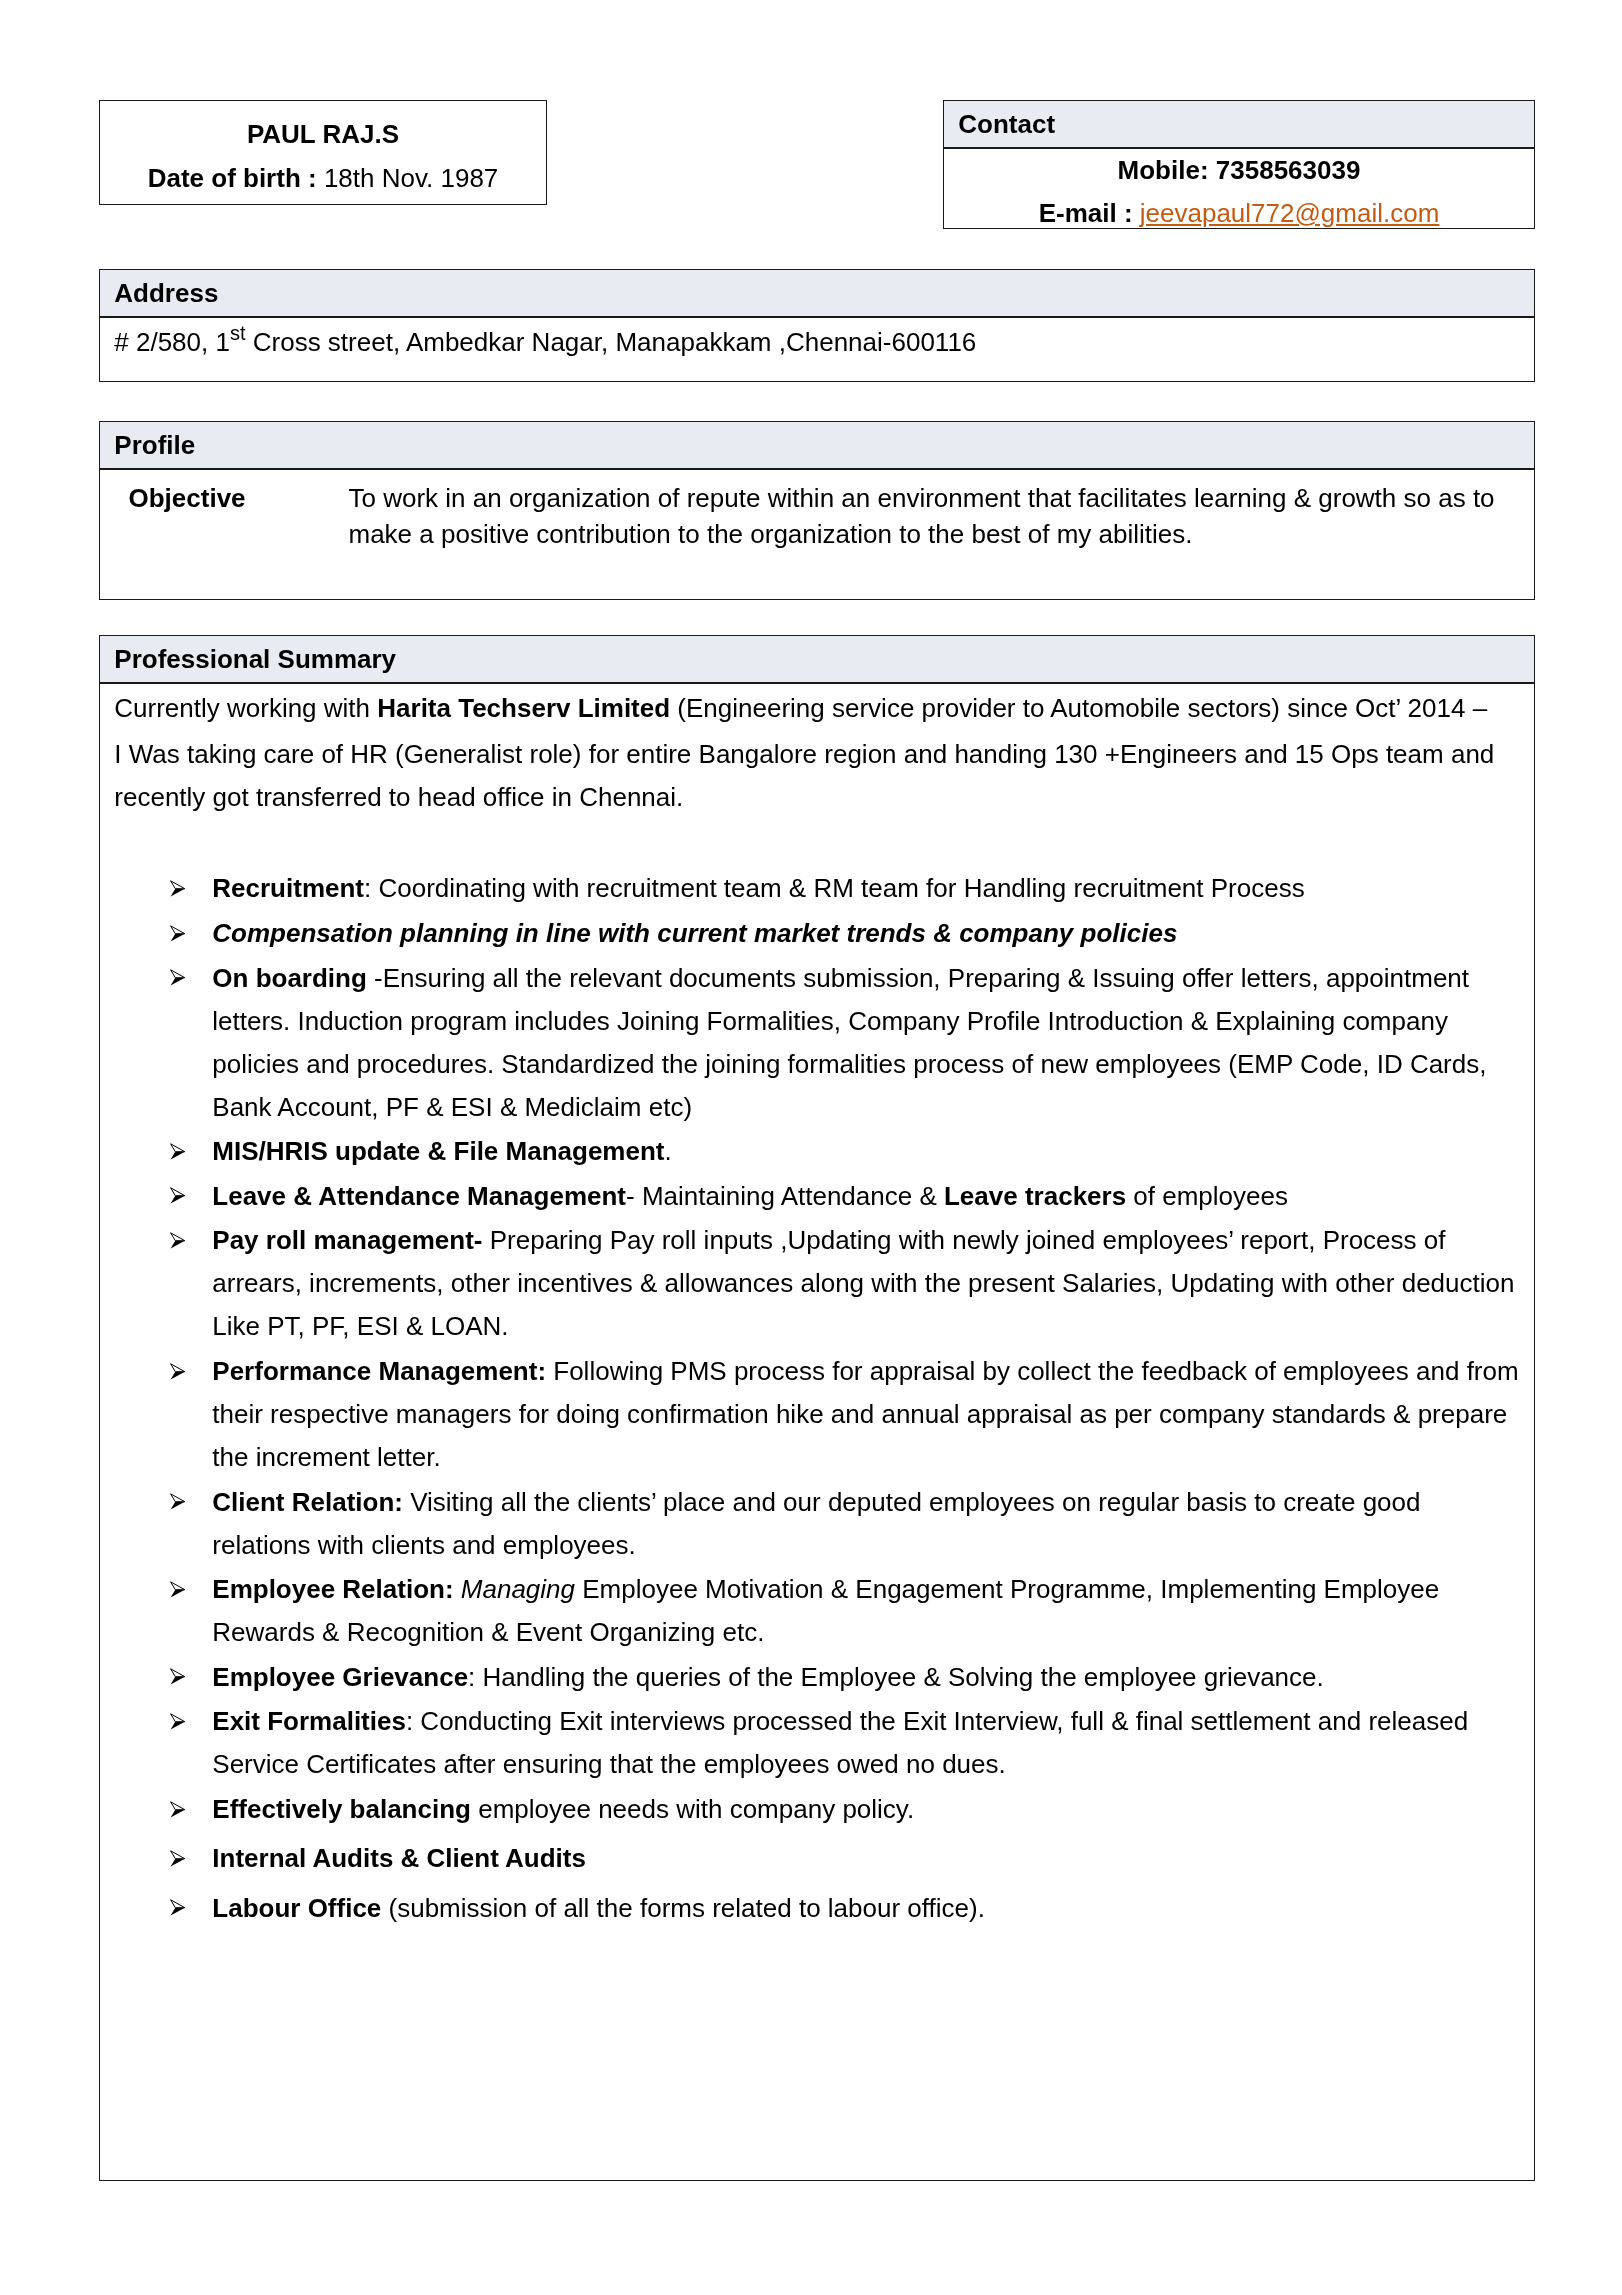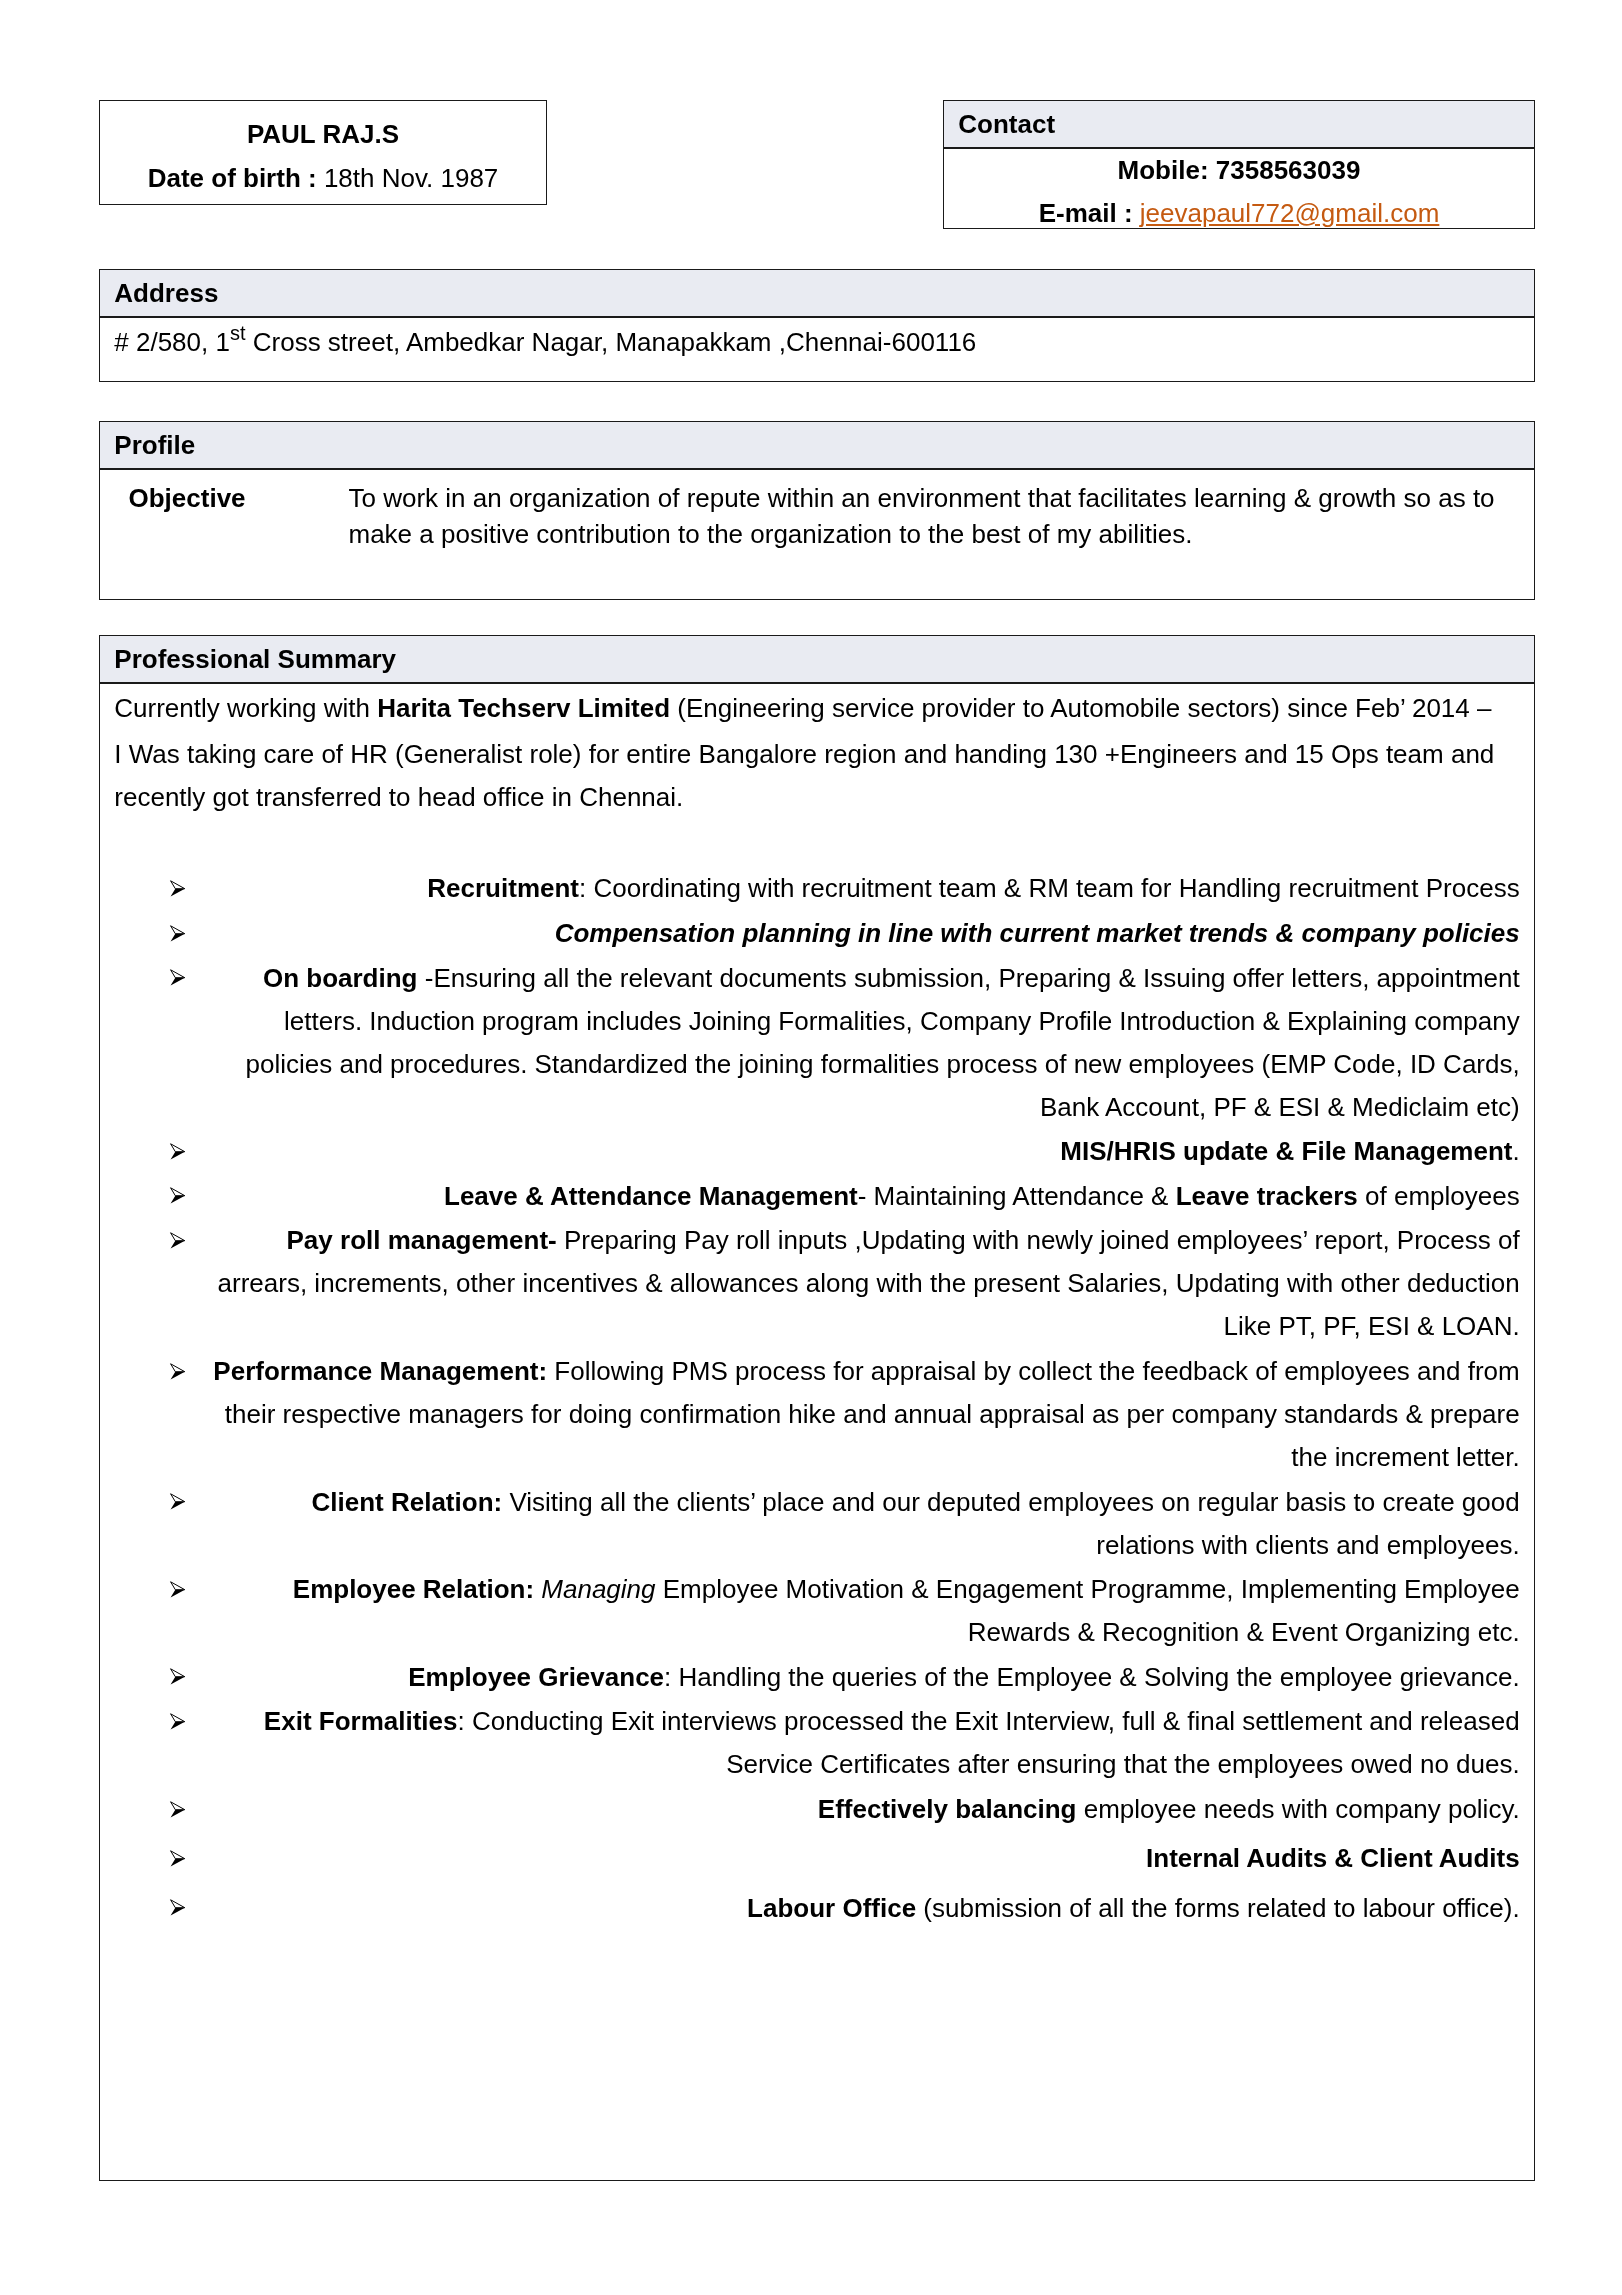--- a/index.html
+++ b/index.html
@@ -29,21 +29,21 @@
 
   #profile { left: 99px; top: 421px; width: 1436px; height: 179px; }
   #profile .body { display: flex; padding: 9.5px 14.3px 0 28.5px; }
   #profile .lbl { width: 220px; font-weight: bold; line-height: 36px; flex: none; }
   #profile .txt { line-height: 36px; flex: 1; padding-right: 9.5px; }
 
   #summary { left: 99px; top: 635px; width: 1436px; height: 1546px; }
   #summary .body { padding: 3.2px 14.3px 0 14.3px; }
   #summary .intro { line-height: 43px; }
   #summary .gap { height: 48px; }
-  ul.bullets { list-style: none; margin: 0; padding: 0 0 0 55px; text-align: right; }
+  ul.bullets { list-style: none; margin: 0; padding: 0 0 0 55px; }
   ul.bullets li { position: relative; padding-left: 43px; line-height: 43px; margin-bottom: 1.6px; }
   ul.bullets li.spaced { margin-bottom: 6.3px; }
   .arrow { position: absolute; left: 0; top: 12.7px; width: 17.4px; height: 17.4px; }
   .arrow svg { display: block; }
 </style>
 </head>
 <body>
 
 <div class="box" id="namebox">
   <div class="line b">PAUL RAJ.S</div>
@@ -76,21 +76,21 @@
   <div class="body">
     <div class="lbl">Objective</div>
     <div class="txt">To work in an organization of repute within an environment that facilitates learning &amp; growth so as to make a positive contribution to the organization to the best of my abilities.</div>
   </div>
 </div>
 
 <div class="box" id="summary">
   <div class="hdr">Professional Summary</div>
   <div class="body">
     <div class="intro">
-      <span>Currently working with </span><span class="b">Harita Techserv Limited</span><span> (Engineering service provider to Automobile sectors) since Feb’ 2014 –</span>
+      <span>Currently working with </span><span class="b">Harita Techserv Limited</span><span> (Engineering service provider to Automobile sectors) since Oct’ 2014 –</span>
     </div>
     <div class="intro" style="margin-top:3.2px">I Was taking care of HR (Generalist role) for entire Bangalore region and handing 130 +Engineers and 15 Ops team and recently got transferred to head office in Chennai.</div>
     <div class="gap"></div>
     <ul class="bullets" id="bullet-list">
         <li><span class="arrow">
             <svg width="17.4" height="17.4" viewBox="0 0 22 22">
               <polygon points="2,1 20,11 2,21 8,11" fill="#000"></polygon>
               <polygon points="2,1 20,11 8,11" fill="#fff" stroke="#000" stroke-width="1.2"></polygon>
             </svg>
           </span><span class="b">Recruitment</span><span>: Coordinating with recruitment team &amp; RM team for Handling recruitment Process</span></li>

